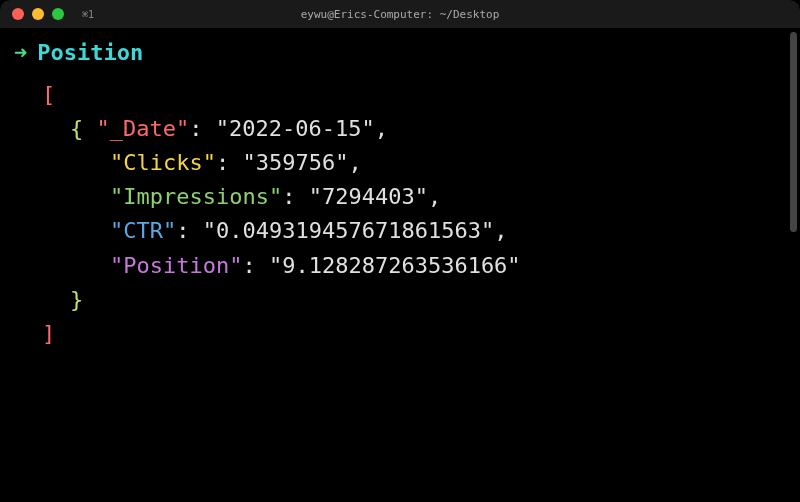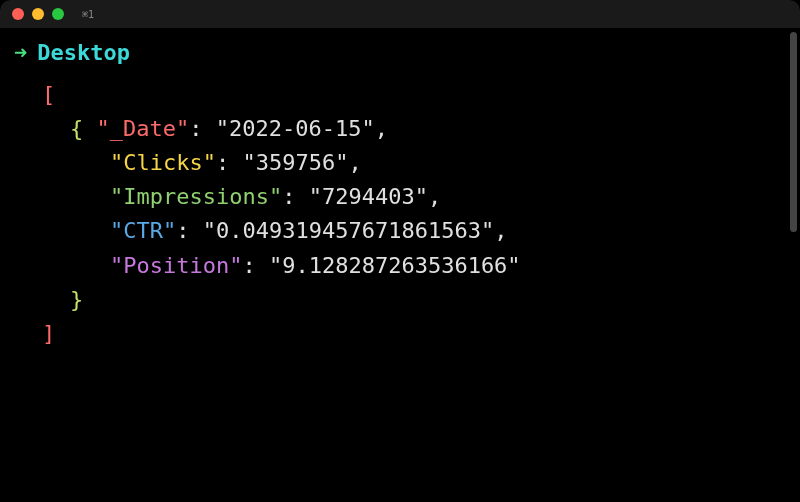--- a/index.html
+++ b/index.html
@@ -100,28 +100,29 @@
 
 <div class="titlebar">
   <div class="traffic-lights">
     <div class="traffic-light tl-close"></div>
     <div class="traffic-light tl-min"></div>
     <div class="traffic-light tl-max"></div>
   </div>
   <div class="tab-area">
     <span>⌘1</span>
   </div>
+  <div class="title-center">eywu@Erics-Computer: ~/Desktop</div>
 </div>
 
 <div class="terminal-body">
   <div class="scrollbar"></div>
 
   <div class="prompt-line">
     <span class="arrow">➜</span>
-    <span class="cwd">Desktop</span>
+    <span class="cwd">Position</span>
   </div>
 
   <div class="json-line indent1"><span class="bracket-outer">[</span></div>
 
   <div class="json-line indent2"><span class="bracket-curly">{</span><span class="punc"> </span><span class="key-red">"_Date"</span><span class="punc">: </span><span class="str">"2022-06-15"</span><span class="punc">,</span></div>
 
   <div class="json-line indent3"><span class="key-yellow">"Clicks"</span><span class="punc">: </span><span class="str">"359756"</span><span class="punc">,</span></div>
 
   <div class="json-line indent3"><span class="key-green">"Impressions"</span><span class="punc">: </span><span class="str">"7294403"</span><span class="punc">,</span></div>
 

